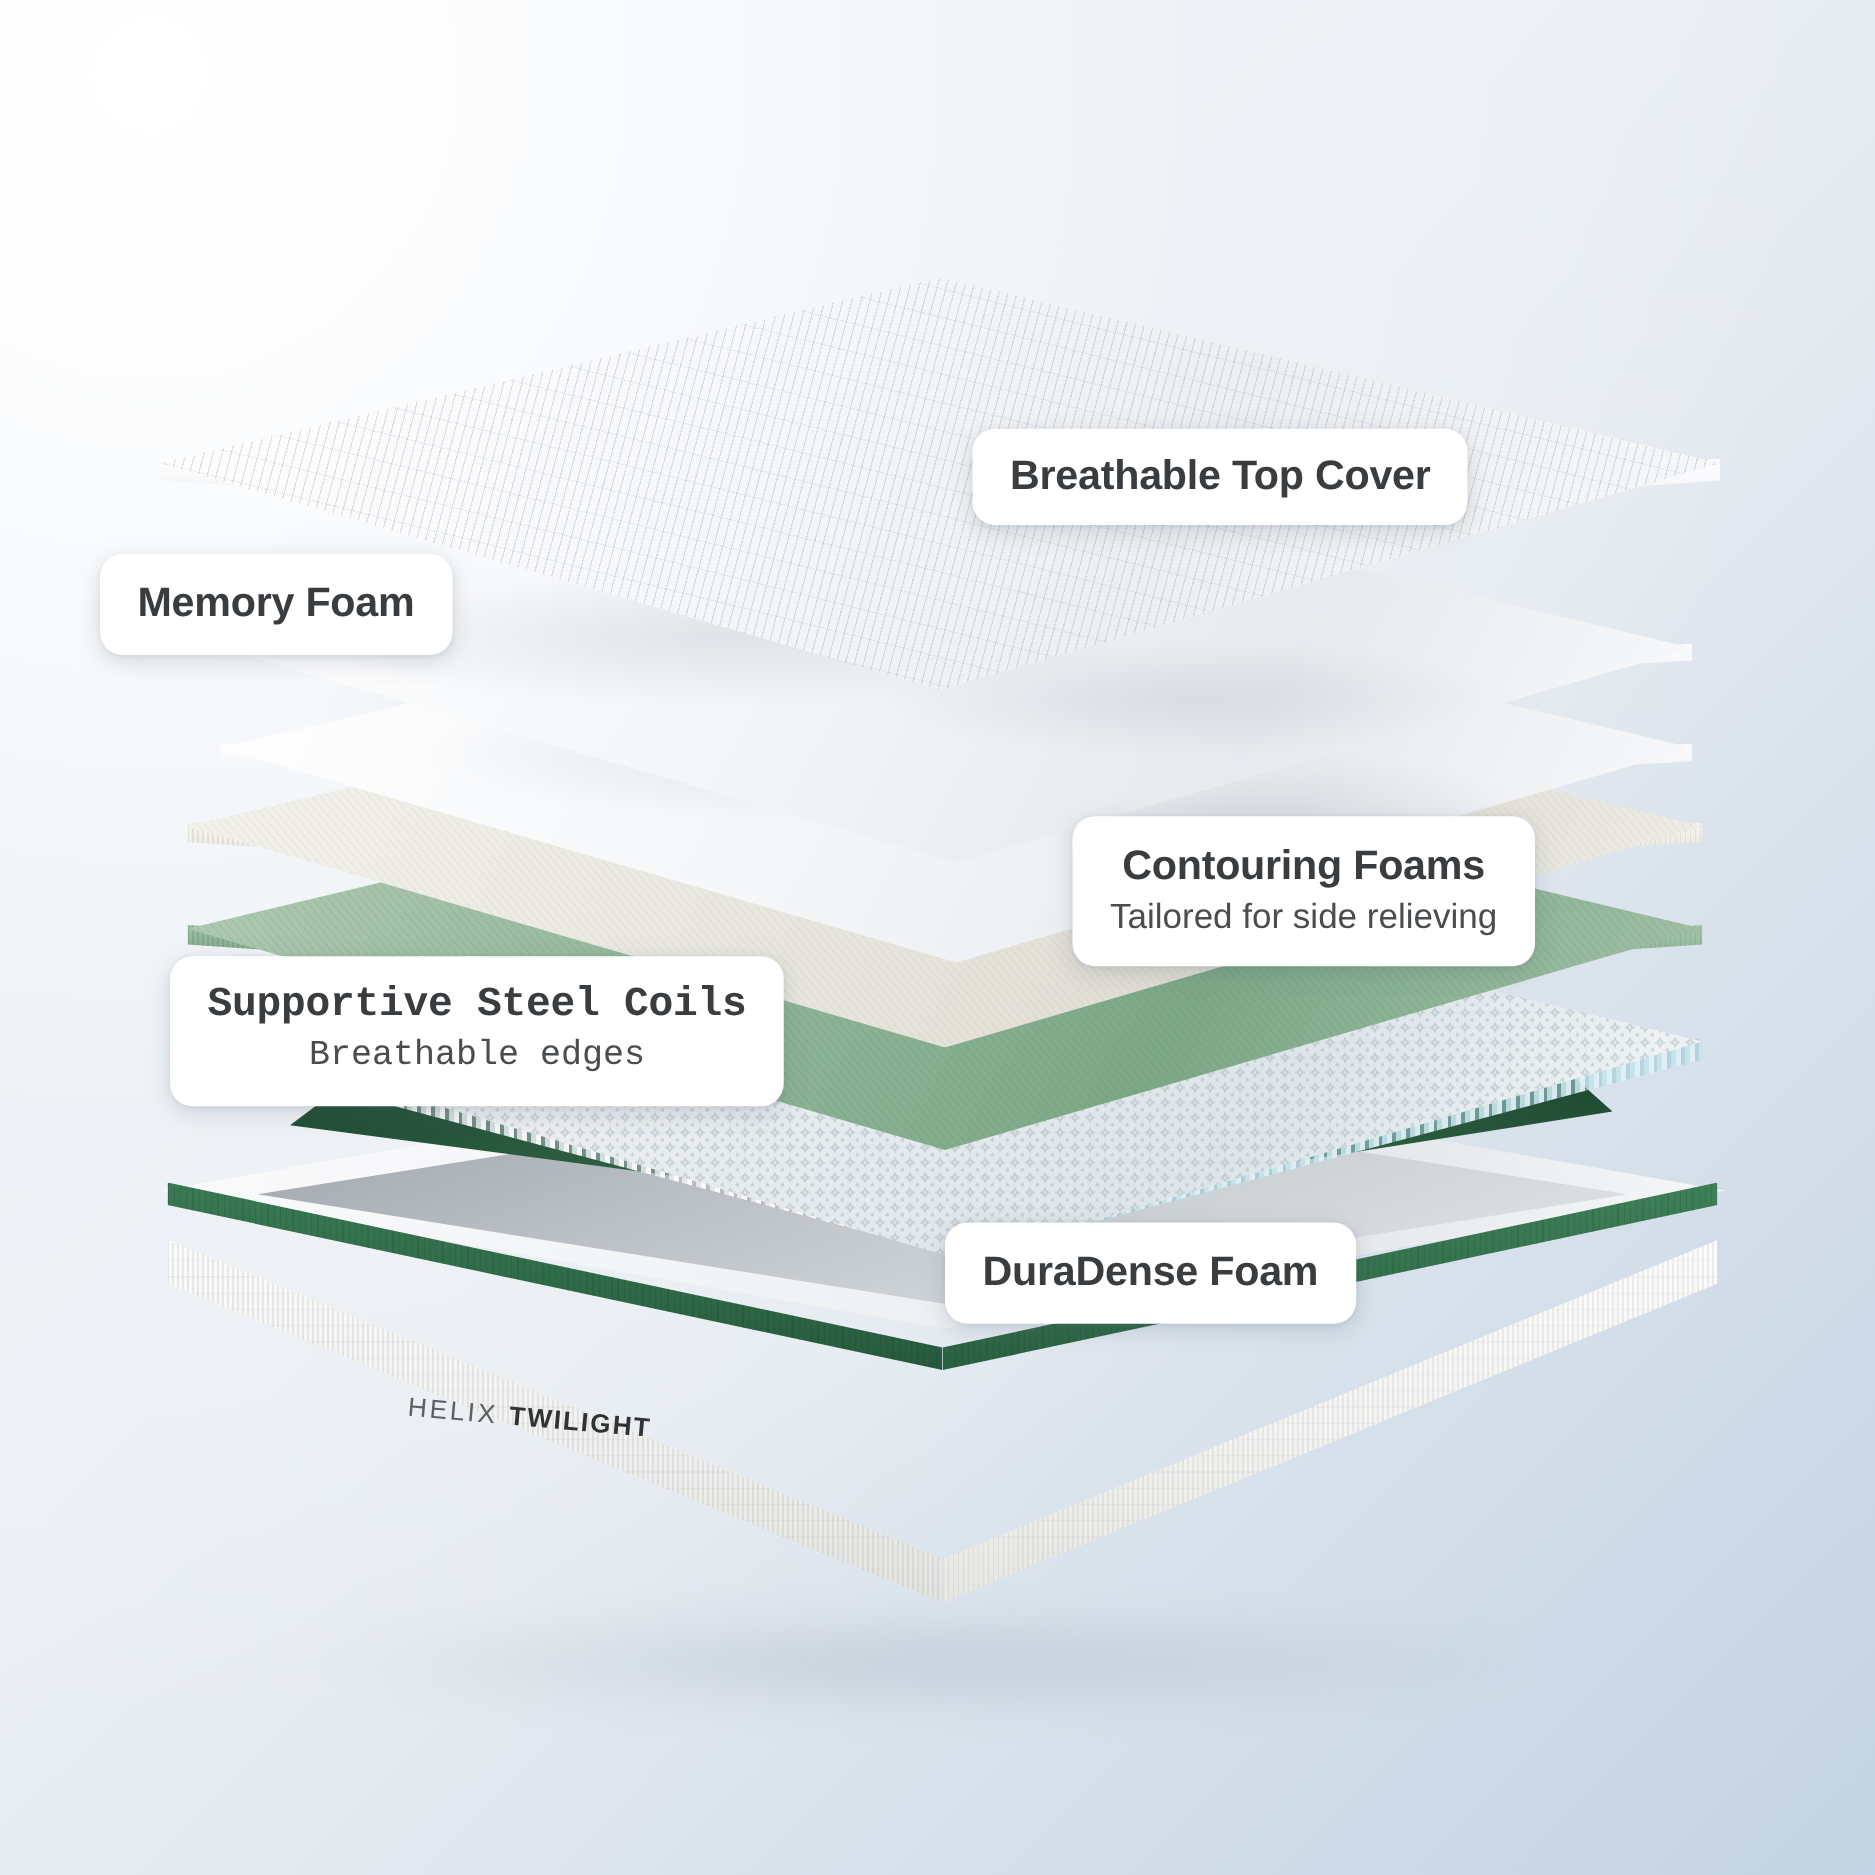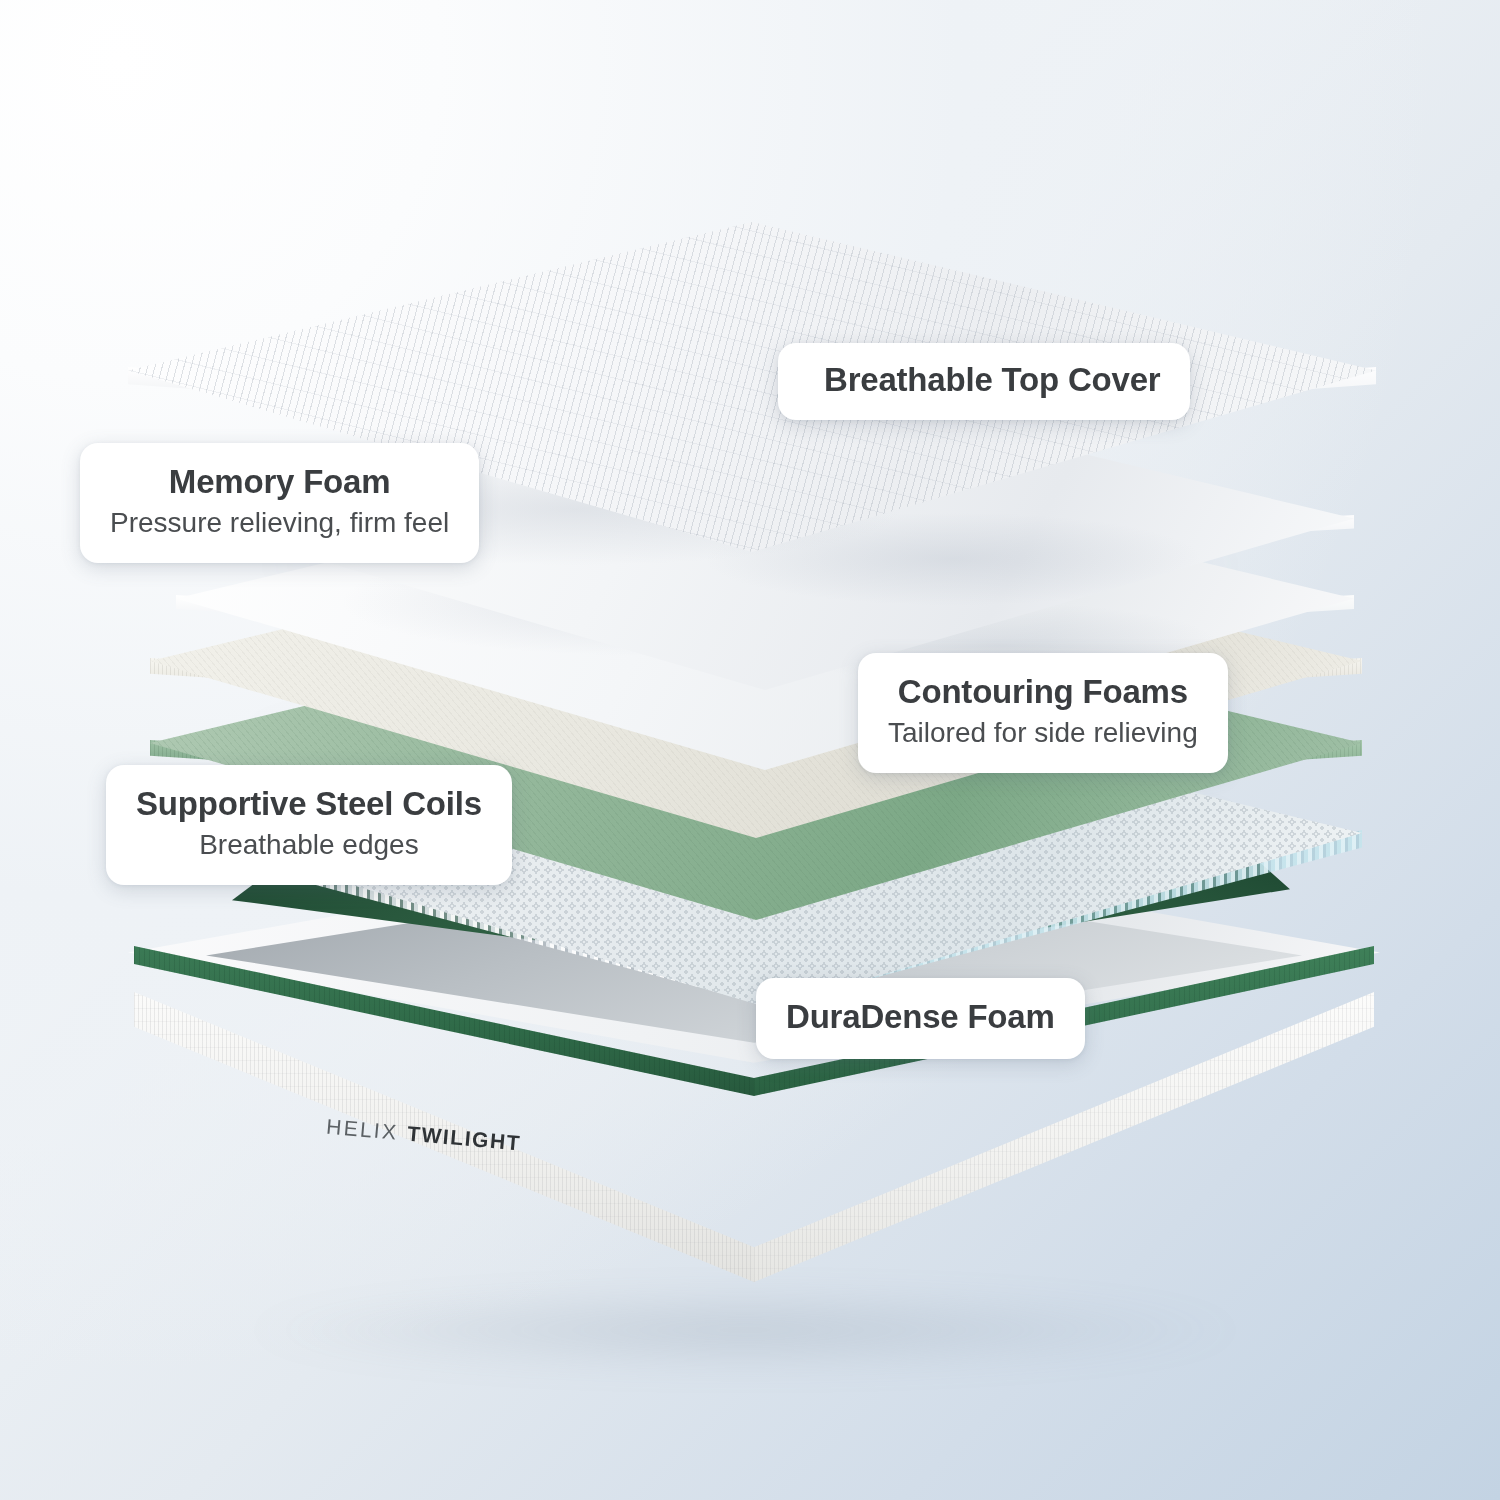--- a/index.html
+++ b/index.html
@@ -246,26 +246,26 @@
     text-align:center;
   }
   .callout .c-title{
     font-size:33px; font-weight:700; color:#3a3d40;
     letter-spacing:-.2px; line-height:1.18; white-space:nowrap;
   }
   .callout .c-sub{
     font-size:28px; font-weight:400; color:#4a4d50;
     line-height:1.3; margin-top:3px; white-space:nowrap;
   }
-  .callout.single .c-title{ line-height:1.05;margin-left:16px; }
+  .callout.single .c-title{ line-height:1.05; }
 
   #co-0{ left:778px; top:343px; }
   #co-1{ left:80px;  top:443px; }
   #co-2{ left:858px; top:653px; }
-  #co-3{ left:106px; top:765px; }
+  #co-3{ left:136px; top:765px;font-family:Liberation Mono, monospace; }
   #co-4{ left:756px; top:962px;margin-top:16px; }
 </style>
 </head>
 <body>
 
 <div id="stage">
 
   <div id="mattress">
 
     <div class="plate-shadow" style="left:250px; top:530px; width:1000px; height:70px;"></div>
@@ -324,21 +324,20 @@
       <div class="top"></div>
     </div>
   </div>
 
   <div class="callout single" id="co-0">
     <div class="c-title">Breathable Top Cover</div>
   </div>
 
   <div class="callout" id="co-1">
     <div class="c-title">Memory Foam</div>
-    <div class="c-sub">Pressure relieving, firm feel</div>
   </div>
 
   <div class="callout" id="co-2">
     <div class="c-title">Contouring Foams</div>
     <div class="c-sub">Tailored for side relieving</div>
   </div>
 
   <div class="callout" id="co-3">
     <div class="c-title">Supportive Steel Coils</div>
     <div class="c-sub">Breathable edges</div>

